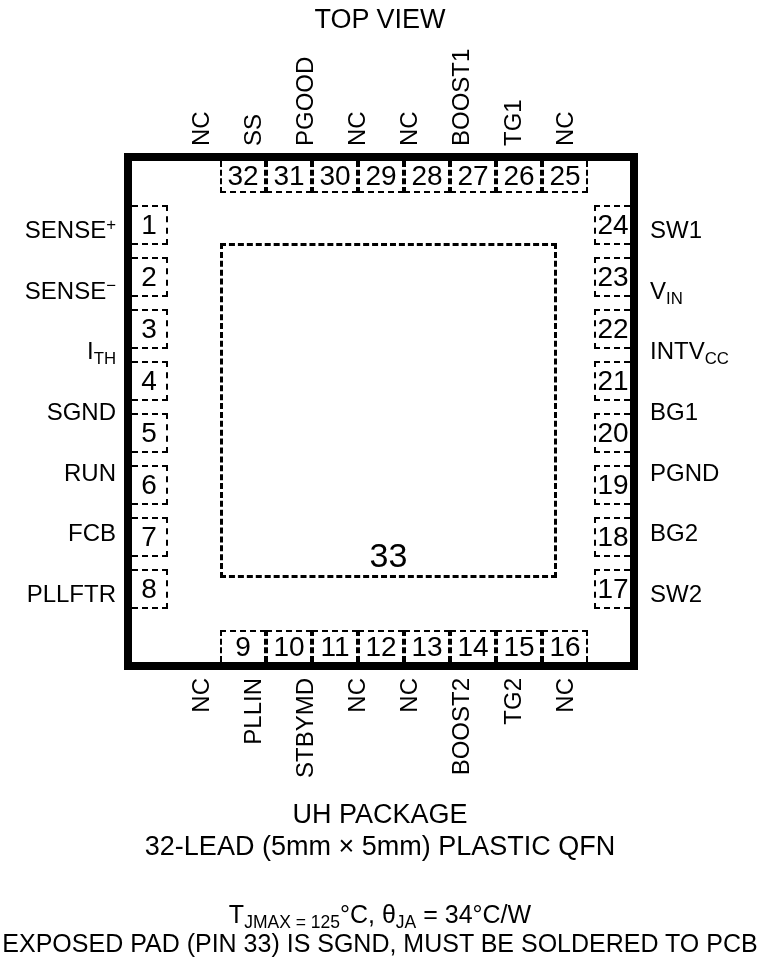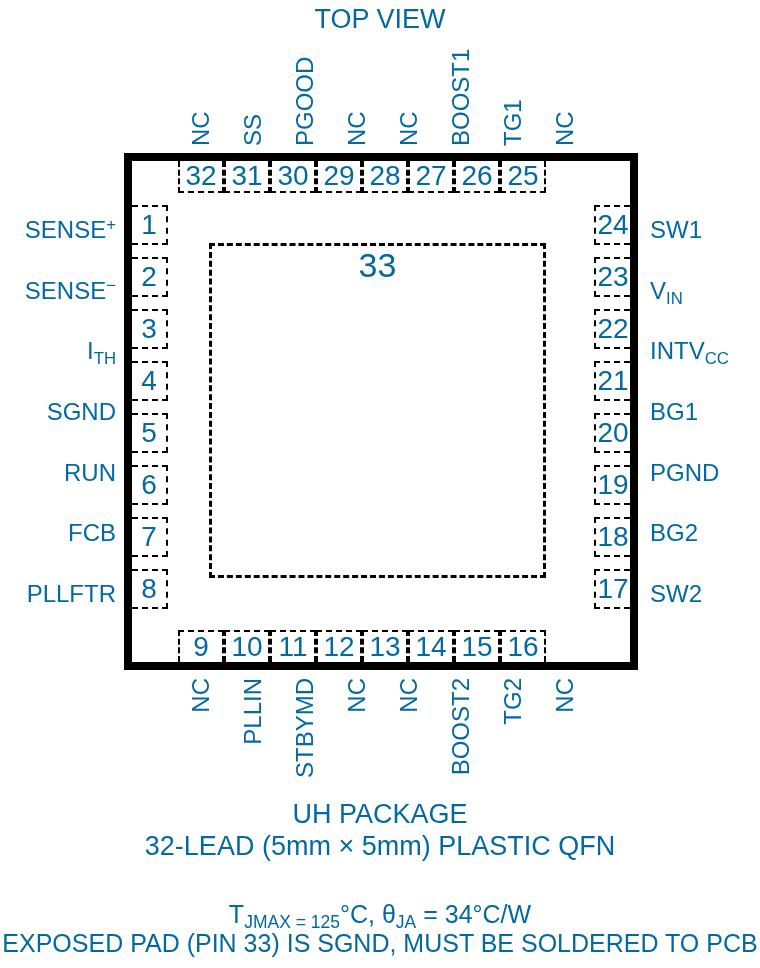--- a/index.html
+++ b/index.html
@@ -2,21 +2,21 @@
 <html><head>
 <meta charset="utf-8">
 <style>
   html, body { margin: 0; padding: 0; background: #fff; }
   .stage {
     position: relative;
     width: 760px;
     height: 968px;
     background: #ffffff;
     font-family: "Liberation Sans", sans-serif;
-    color: #0369a1;
+    color: #000000;
     overflow: hidden;
   }
   .centered-line {
     position: absolute;
     left: 0;
     width: 760px;
     text-align: center;
     white-space: nowrap;
   }
   .top-view-title { top: 4px; font-size: 27px; }
@@ -25,36 +25,36 @@
   .package-outline {
     position: absolute;
     left: 124px; top: 153px;
     width: 514px; height: 517px;
     box-sizing: border-box;
     border: 8px solid #000;
     background: #fff;
   }
   .center-pad {
     position: absolute;
-    left: 209px; top: 243px;
+    left: 220px; top: 243px;
     width: 337px; height: 335px;
     box-sizing: border-box;
     border: 3px dashed #000;
     display: flex;
-    align-items: flex-start;
+    align-items: flex-end;
     justify-content: center;
   }
   .center-pad-num { font-size: 34px; }
 
   
   .pin-row {
     position: absolute;
     left: 178px; width: 410px; height: 32px;
     display: flex;
-    justify-content: flex-start;
+    justify-content: flex-end;
   }
   .pin-row-top { top: 161px; }
   .pin-row-bottom { top: 630px; }
   .pin-col {
     position: absolute;
     top: 205px; width: 36px; height: 404px;
     display: flex;
     flex-direction: column;
     justify-content: space-between;
   }

